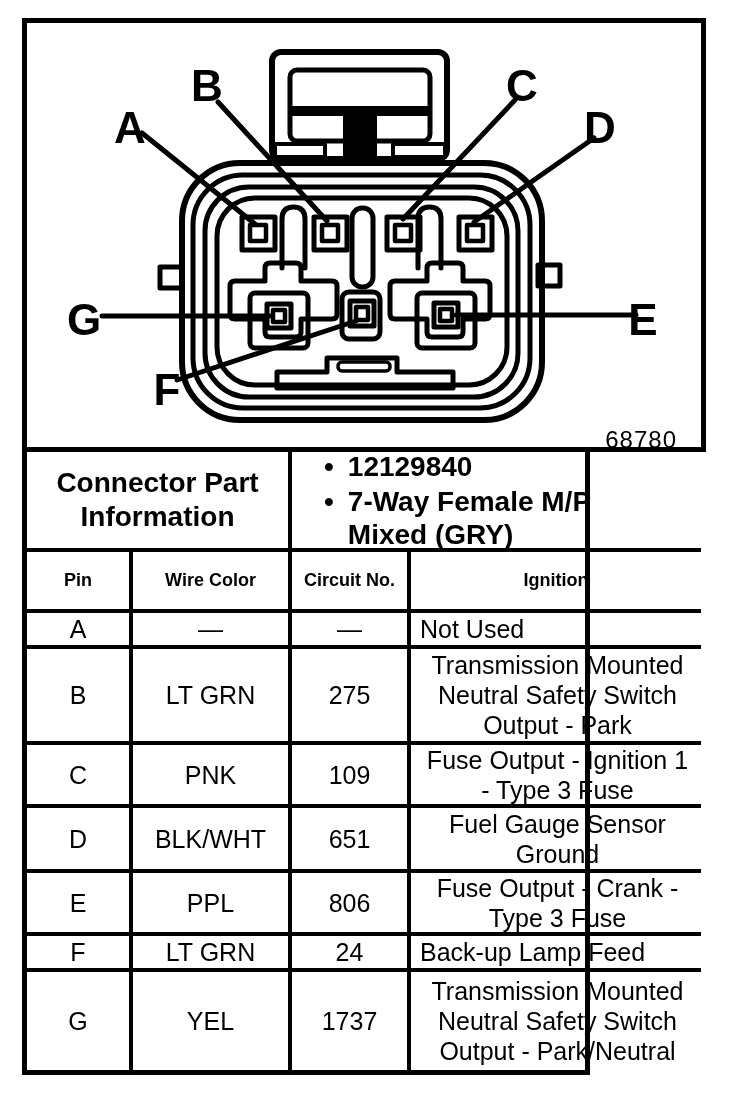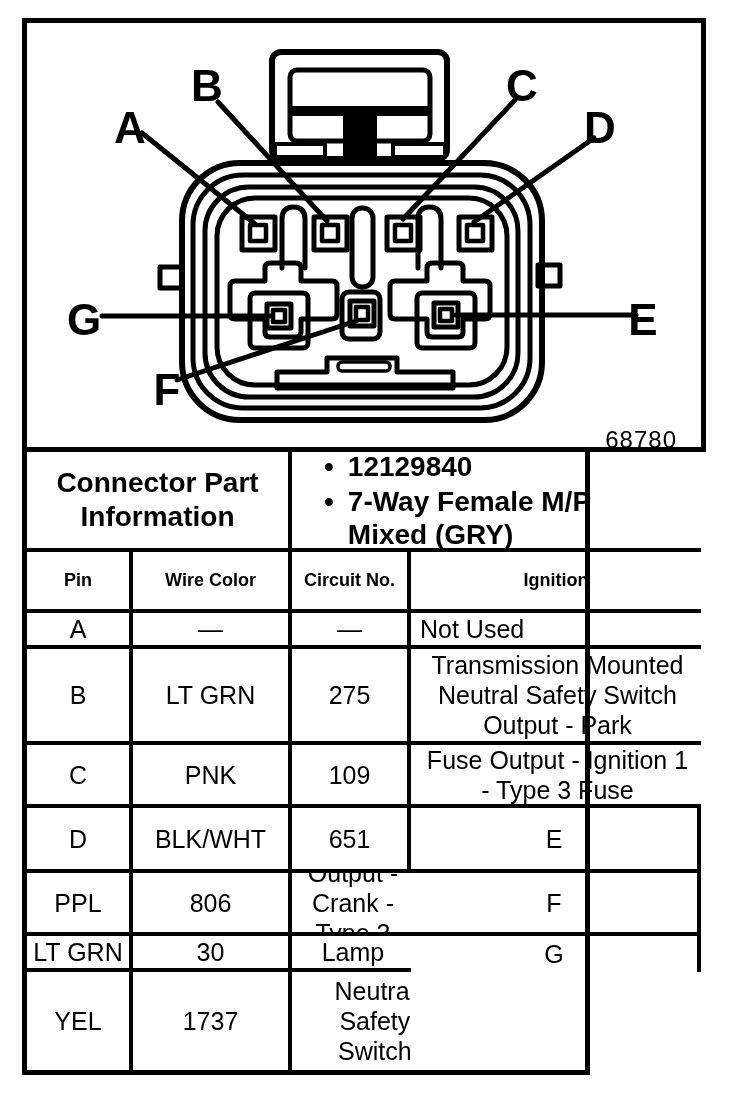--- a/index.html
+++ b/index.html
@@ -175,28 +175,29 @@
   <div class="cell fn last-col">Transmission Mounted Neutral Safety Switch Output - Park</div>
 
   <div class="cell">C</div>
   <div class="cell">PNK</div>
   <div class="cell">109</div>
   <div class="cell fn last-col">Fuse Output - Ignition 1 - Type 3 Fuse</div>
 
   <div class="cell">D</div>
   <div class="cell">BLK/WHT</div>
   <div class="cell">651</div>
+  <div class="cell fn last-col">Fuel Gauge Sensor Ground</div>
 
   <div class="cell">E</div>
   <div class="cell">PPL</div>
   <div class="cell">806</div>
   <div class="cell fn last-col">Fuse Output - Crank - Type 3 Fuse</div>
 
   <div class="cell">F</div>
   <div class="cell">LT GRN</div>
-  <div class="cell">30</div>
+  <div class="cell">24</div>
   <div class="cell fn last-col">Back-up Lamp Feed</div>
 
   <div class="cell last-row">G</div>
   <div class="cell last-row">YEL</div>
   <div class="cell last-row">1737</div>
   <div class="cell fn last-col last-row">Transmission Mounted Neutral Safety Switch Output - Park/Neutral</div>
 </div>
 
 </body></html>

